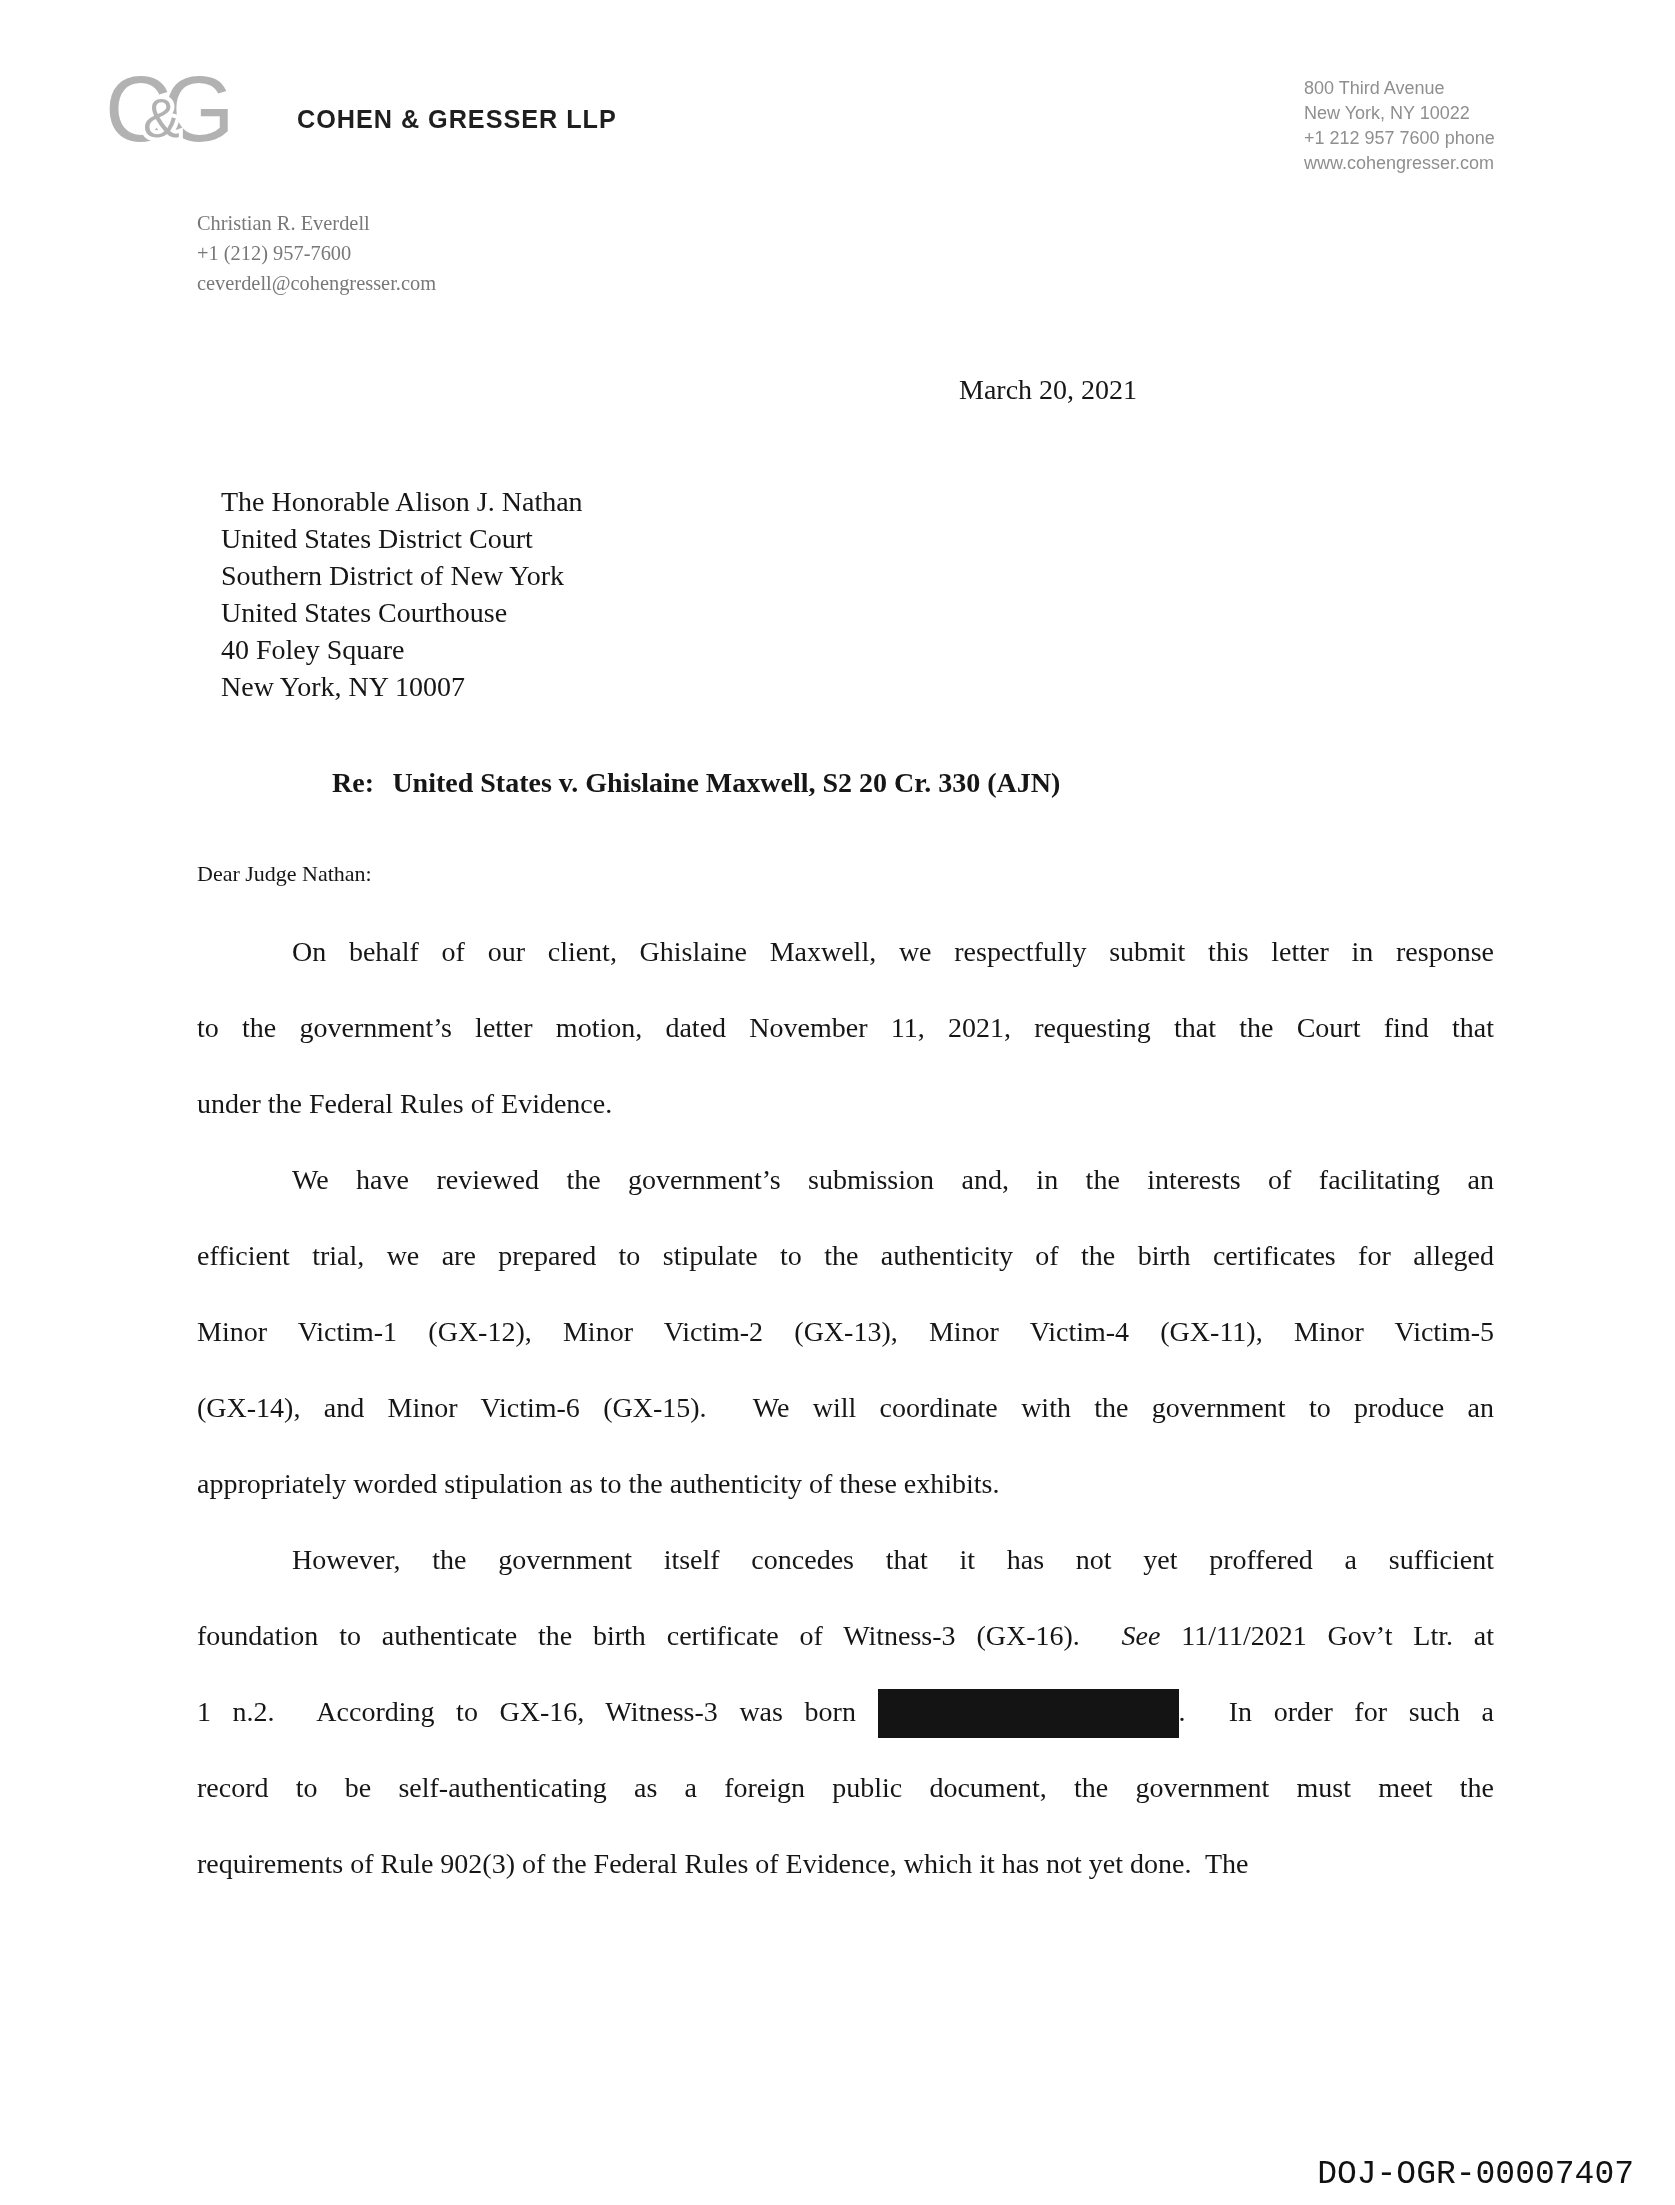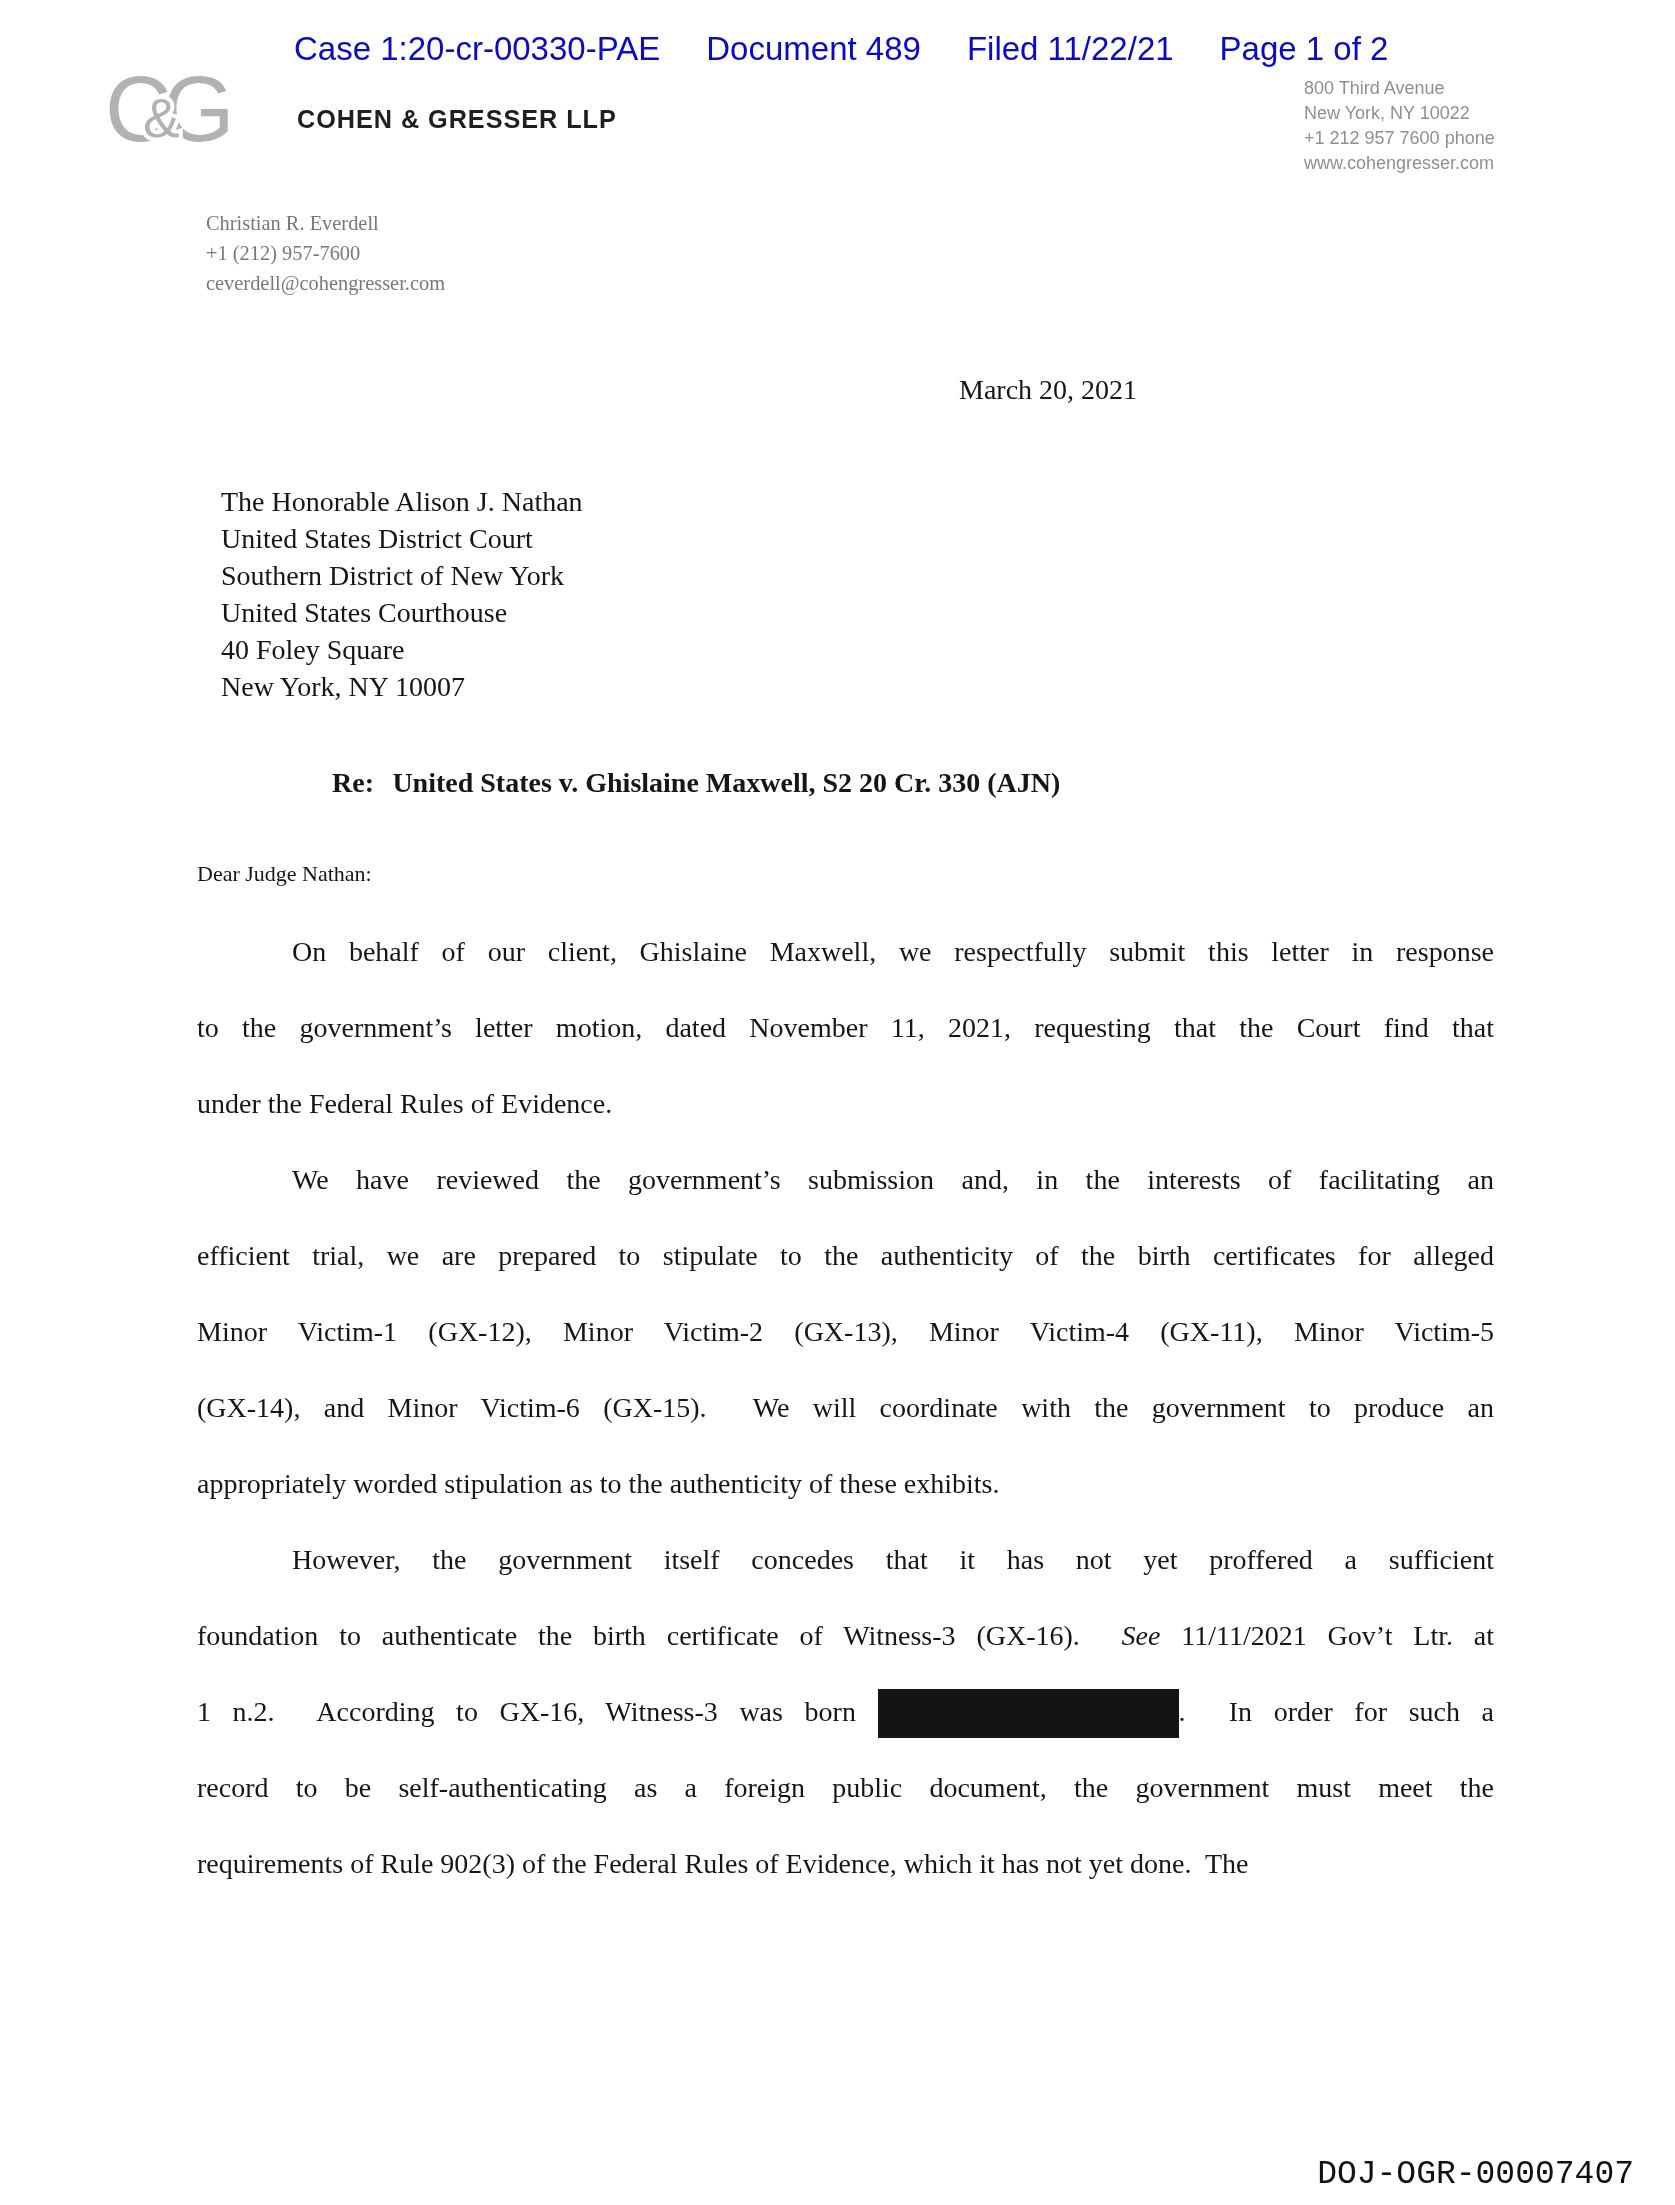--- a/index.html
+++ b/index.html
@@ -69,21 +69,20 @@
     color: #8f8f8f;
   }
 
   .contact {
     position: absolute;
     top: 208px;
     left: 197px;
     font-size: 20.4px;
     line-height: 30px;
     color: #787878;
-    margin-left: 9px;
   }
 
   .date {
     position: absolute;
     top: 374px;
     left: 959px;
     font-size: 28px;
   }
 
   .recipient {
@@ -146,26 +145,20 @@
     color: #111111;
     white-space: nowrap;
     text-align: center;
   }
 </style>
 </head>
 <body>
 
 <div class="page">
 
-  <div class="stamp" id="stamp">
-      <span>Case 1:20-cr-00330-PAE</span>
-      <span>Document 489</span>
-      <span>Filed 11/22/21</span>
-      <span>Page 1 of 2</span>
-    </div>
 
   <div class="logo">
     <span class="logo-c">C</span>
     <span class="logo-amp-outline">&amp;</span>
     <span class="logo-amp">&amp;</span>
     <span class="logo-g">G</span>
   </div>
 
   <div class="firm-name">COHEN &amp; GRESSER LLP</div>
 

